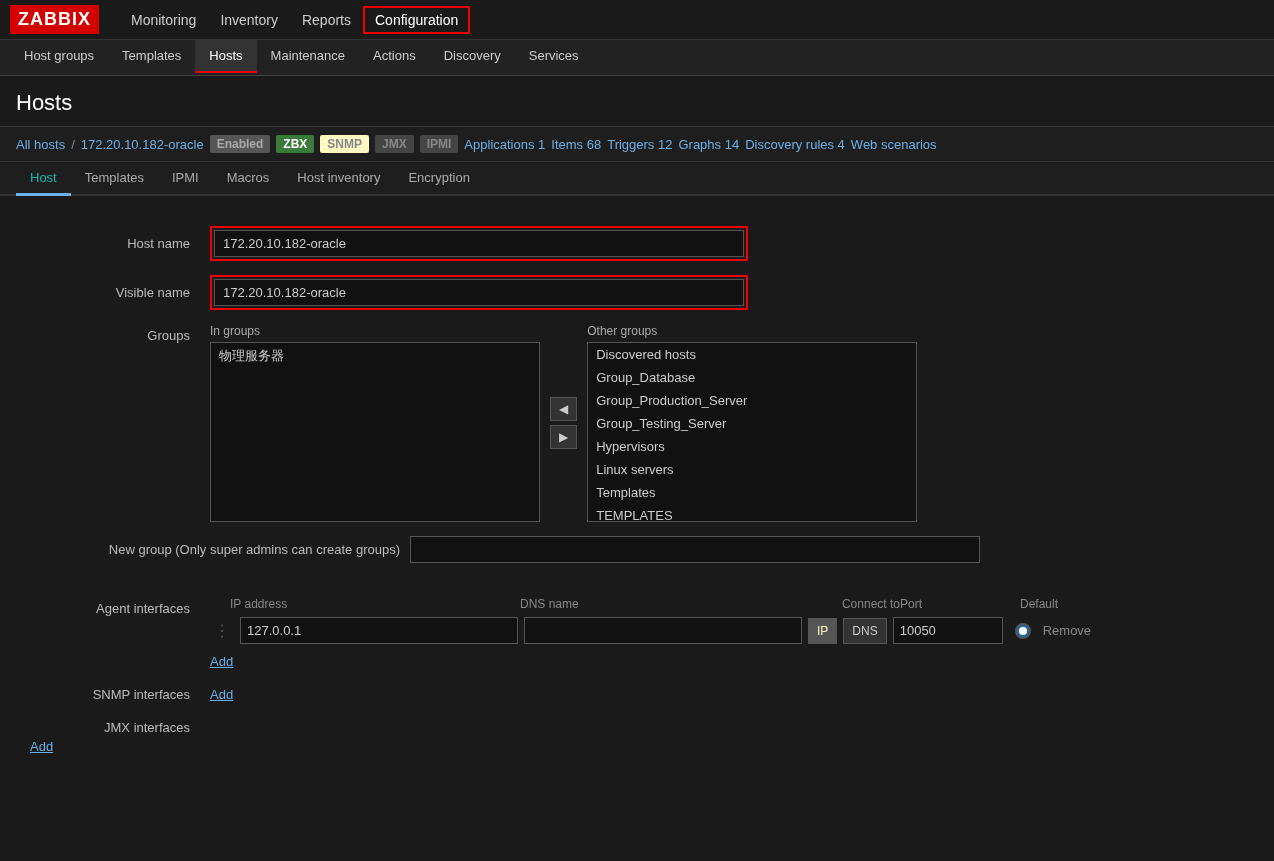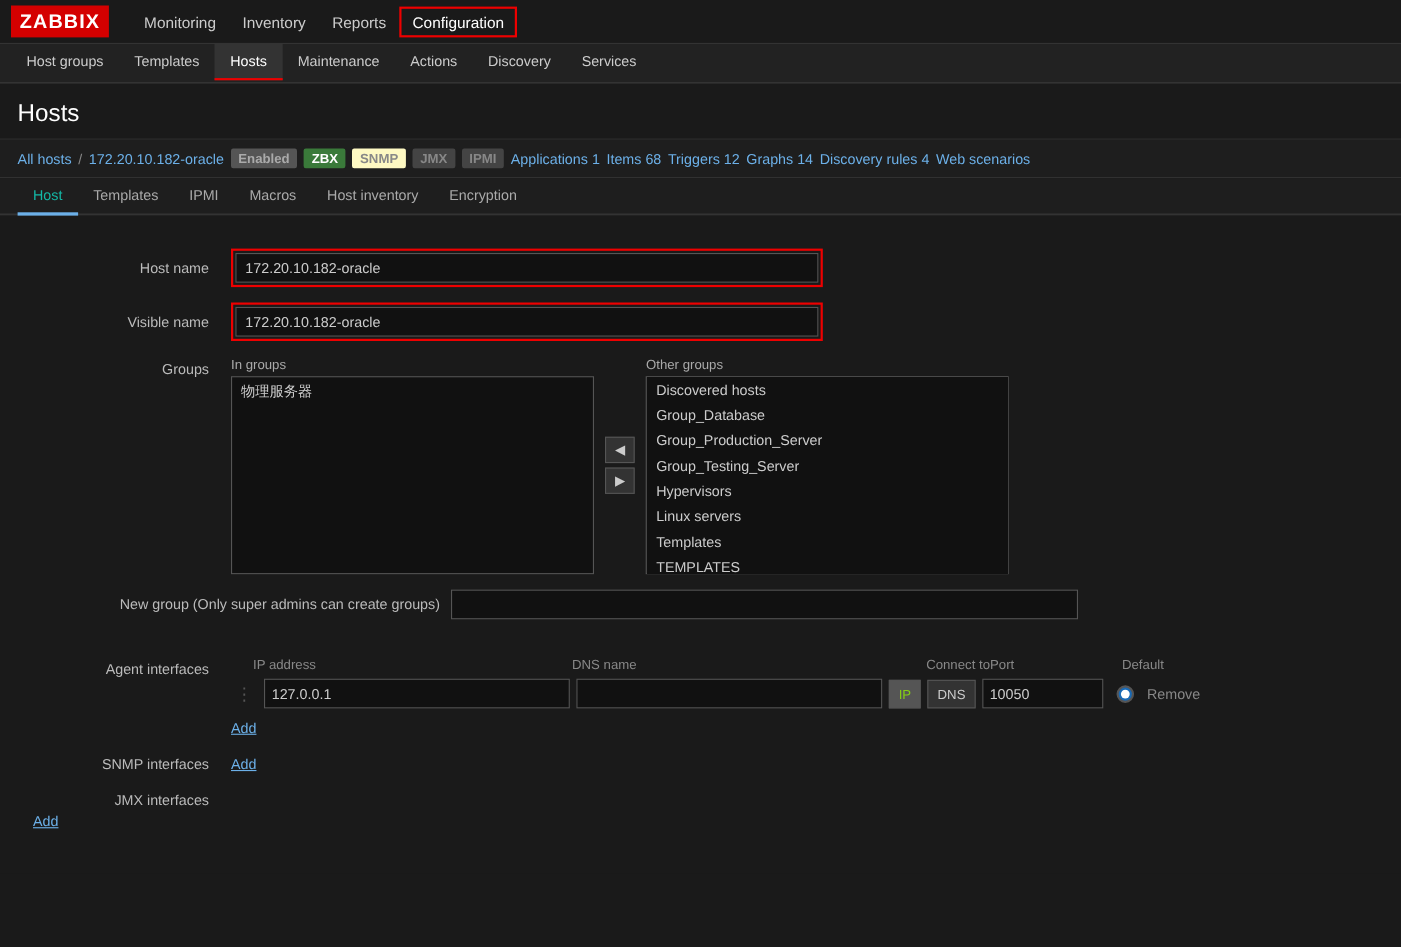--- a/index.html
+++ b/index.html
@@ -327,21 +327,21 @@
     .connect-btn {
       background: #333;
       border: 1px solid #555;
       color: #ccc;
       padding: 5px 8px;
       cursor: pointer;
       font-size: 12px;
     }
     .connect-btn.active-btn {
       background: #555;
-      color: #84cc16;
+      color: #fef9c3;
     }
 
     .radio-circle {
       width: 16px;
       height: 16px;
       border-radius: 50%;
       border: 2px solid #555;
       background: #1a6ab5;
       margin: 0 6px;
       display: inline-flex;

